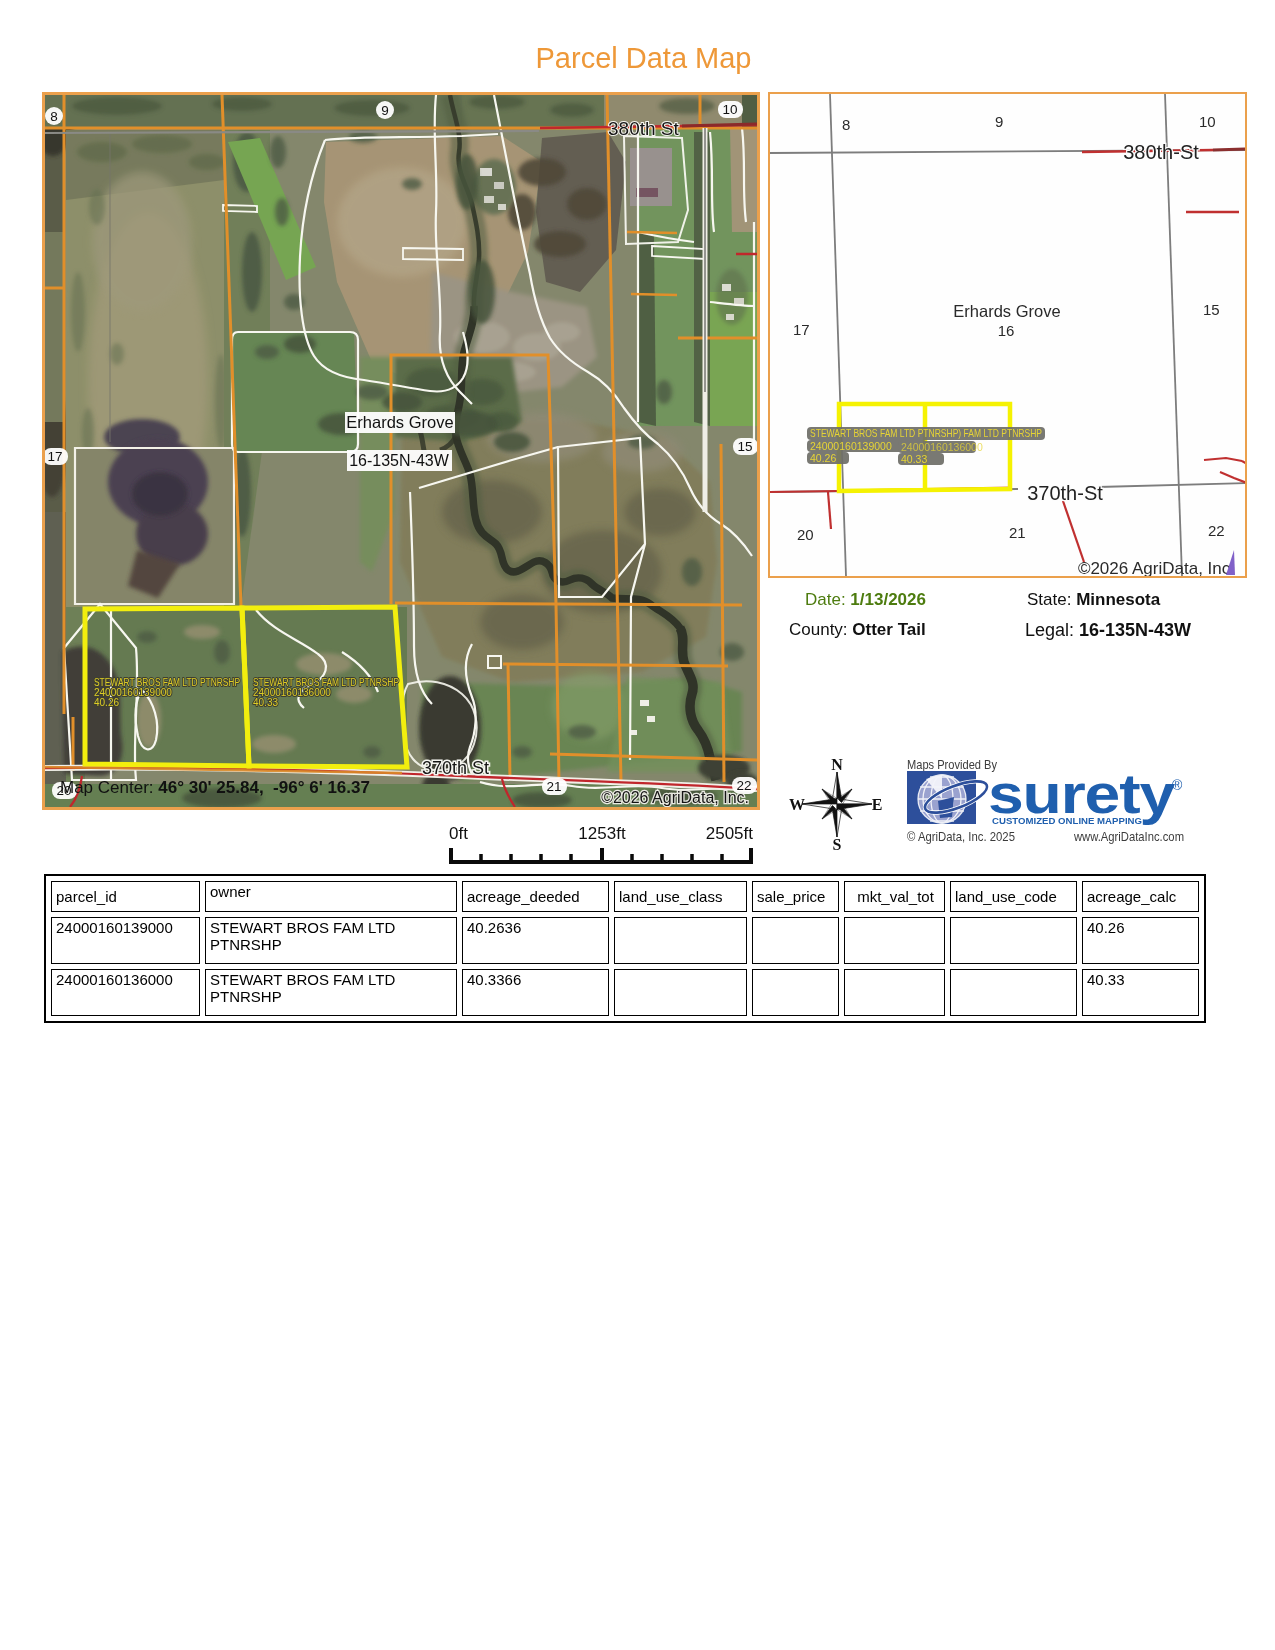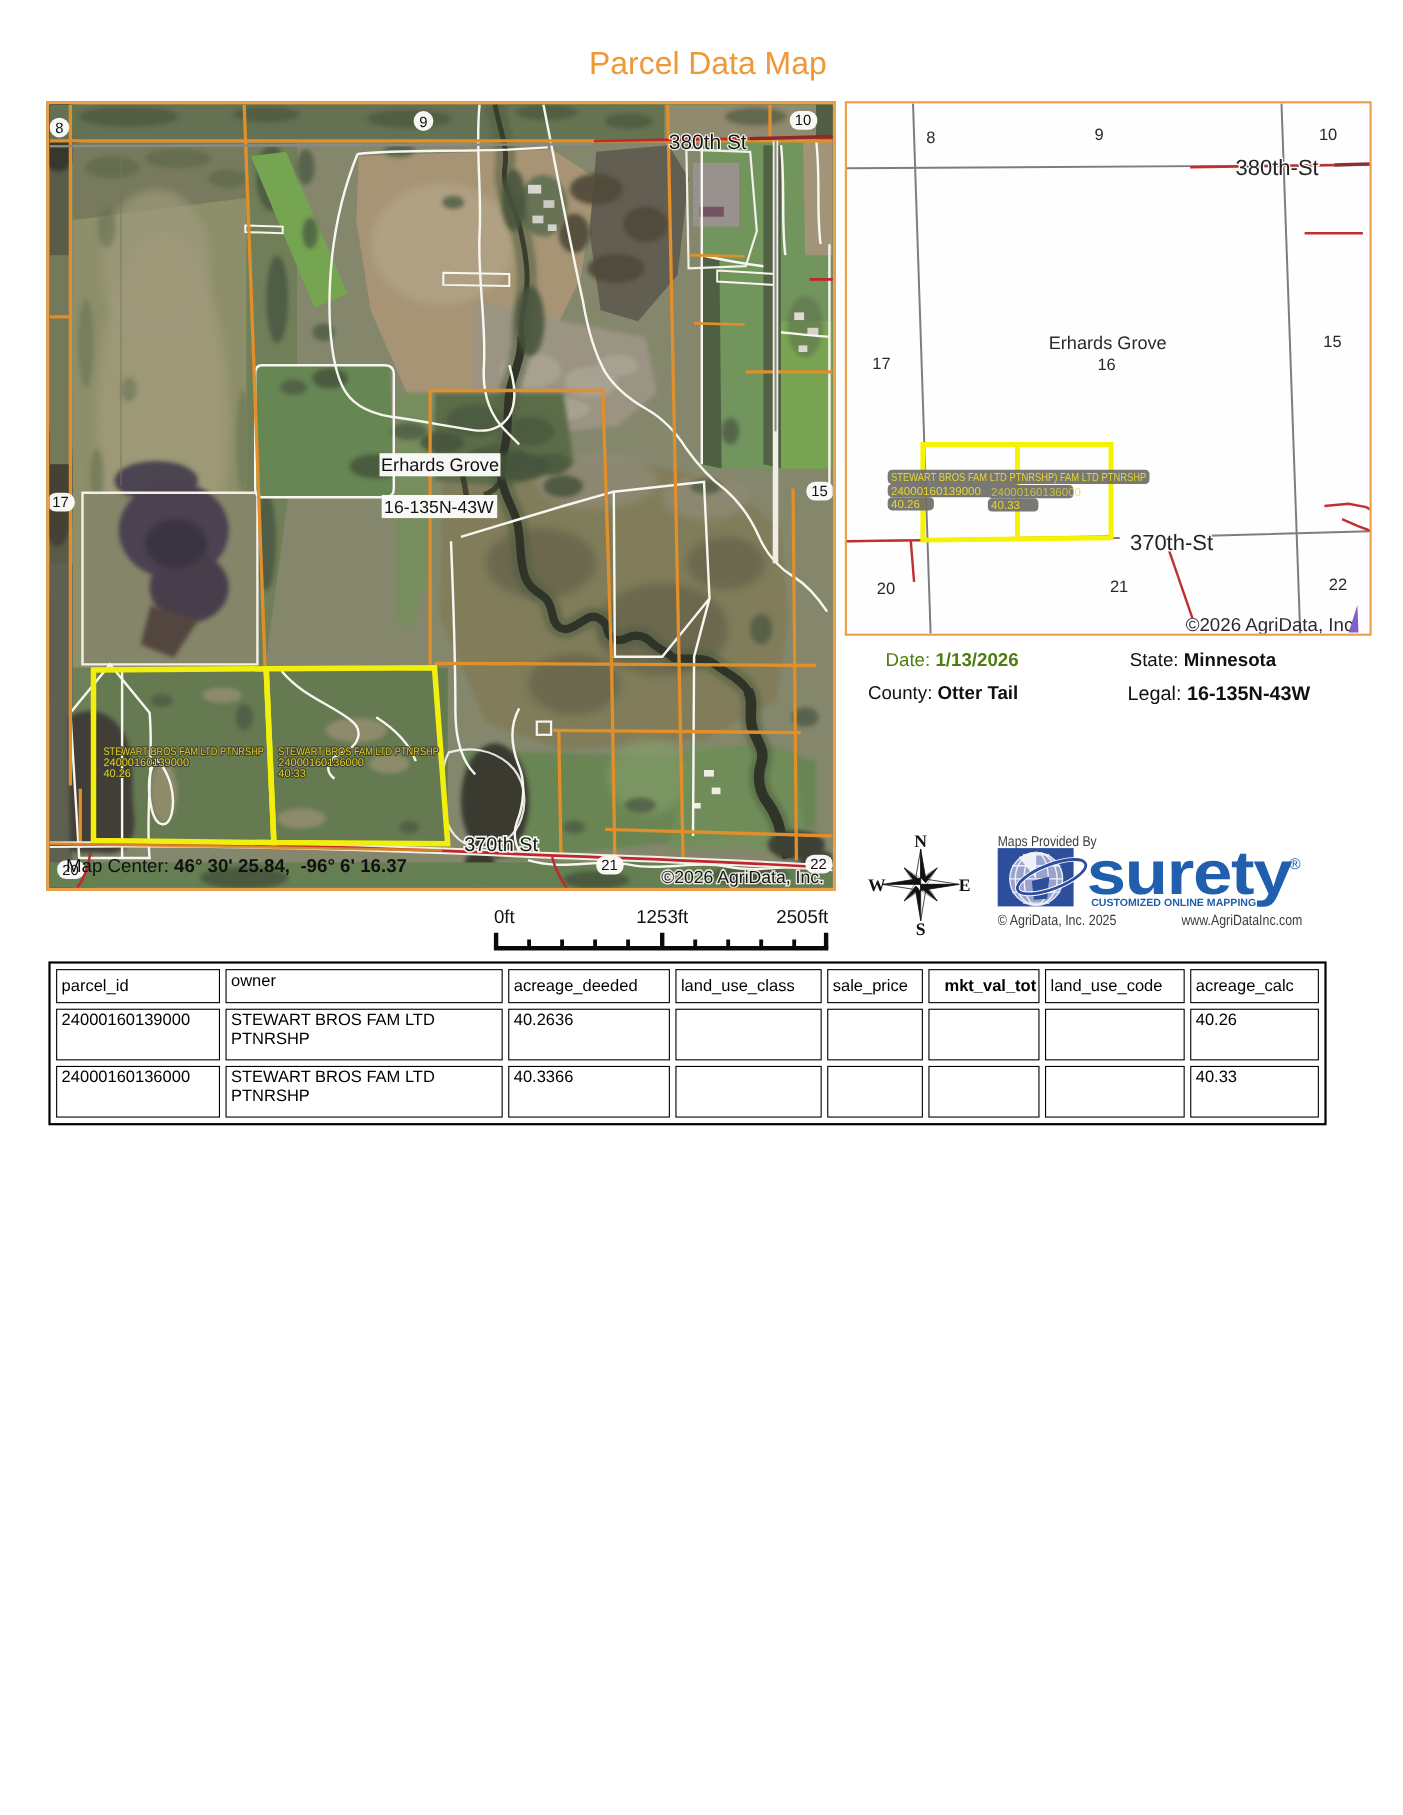--- a/index.html
+++ b/index.html
@@ -564,21 +564,21 @@
         <col style="width:127px">
         <col style="width:117px">
     </colgroup>
     <tbody>
         <tr style="height:24px">
       <th style="border:1px solid #000;font-weight:normal;text-align:left;padding:1px 2px 1px 4px;">parcel_id</th>
       <th style="border:1px solid #000;font-weight:normal;text-align:left;padding:1px 2px 11px 4px;">owner</th>
       <th style="border:1px solid #000;font-weight:normal;text-align:left;padding:1px 2px 1px 4px;">acreage_deeded</th>
       <th style="border:1px solid #000;font-weight:normal;text-align:left;padding:1px 2px 1px 4px;margin-top:12px;">land_use_class</th>
       <th style="border:1px solid #000;font-weight:normal;text-align:left;padding:1px 2px 1px 4px;margin-top:42px;">sale_price</th>
-      <th style="border:1px solid #000;font-weight:bold;text-align:right;padding:1px 2px 1px 4px;">mkt_val_tot</th>
+      <th style="border:1px solid #000;font-weight:normal;text-align:center;padding:1px 2px 1px 4px;">mkt_val_tot</th>
       <th style="border:1px solid #000;font-weight:normal;text-align:left;padding:1px 2px 1px 4px;margin-top:47px;">land_use_code</th>
       <th style="border:1px solid #000;font-weight:normal;text-align:left;padding:1px 6px 1px 4px;">acreage_calc</th>
     </tr>
     <tr style="height:47px">
       <td style="border:1px solid #000;vertical-align:top;padding:1px 2px 1px 4px;">24000160139000</td>
       <td style="border:1px solid #000;vertical-align:top;padding:1px 2px 1px 4px;">STEWART BROS FAM LTD PTNRSHP</td>
       <td style="border:1px solid #000;vertical-align:top;padding:1px 2px 1px 4px;">40.2636</td>
       <td style="border:1px solid #000;vertical-align:top;padding:1px 2px 1px 4px;"></td>
       <td style="border:1px solid #000;vertical-align:top;padding:1px 2px 1px 4px;"></td>
       <td style="border:1px solid #000;vertical-align:top;padding:1px 2px 1px 4px;"></td>

